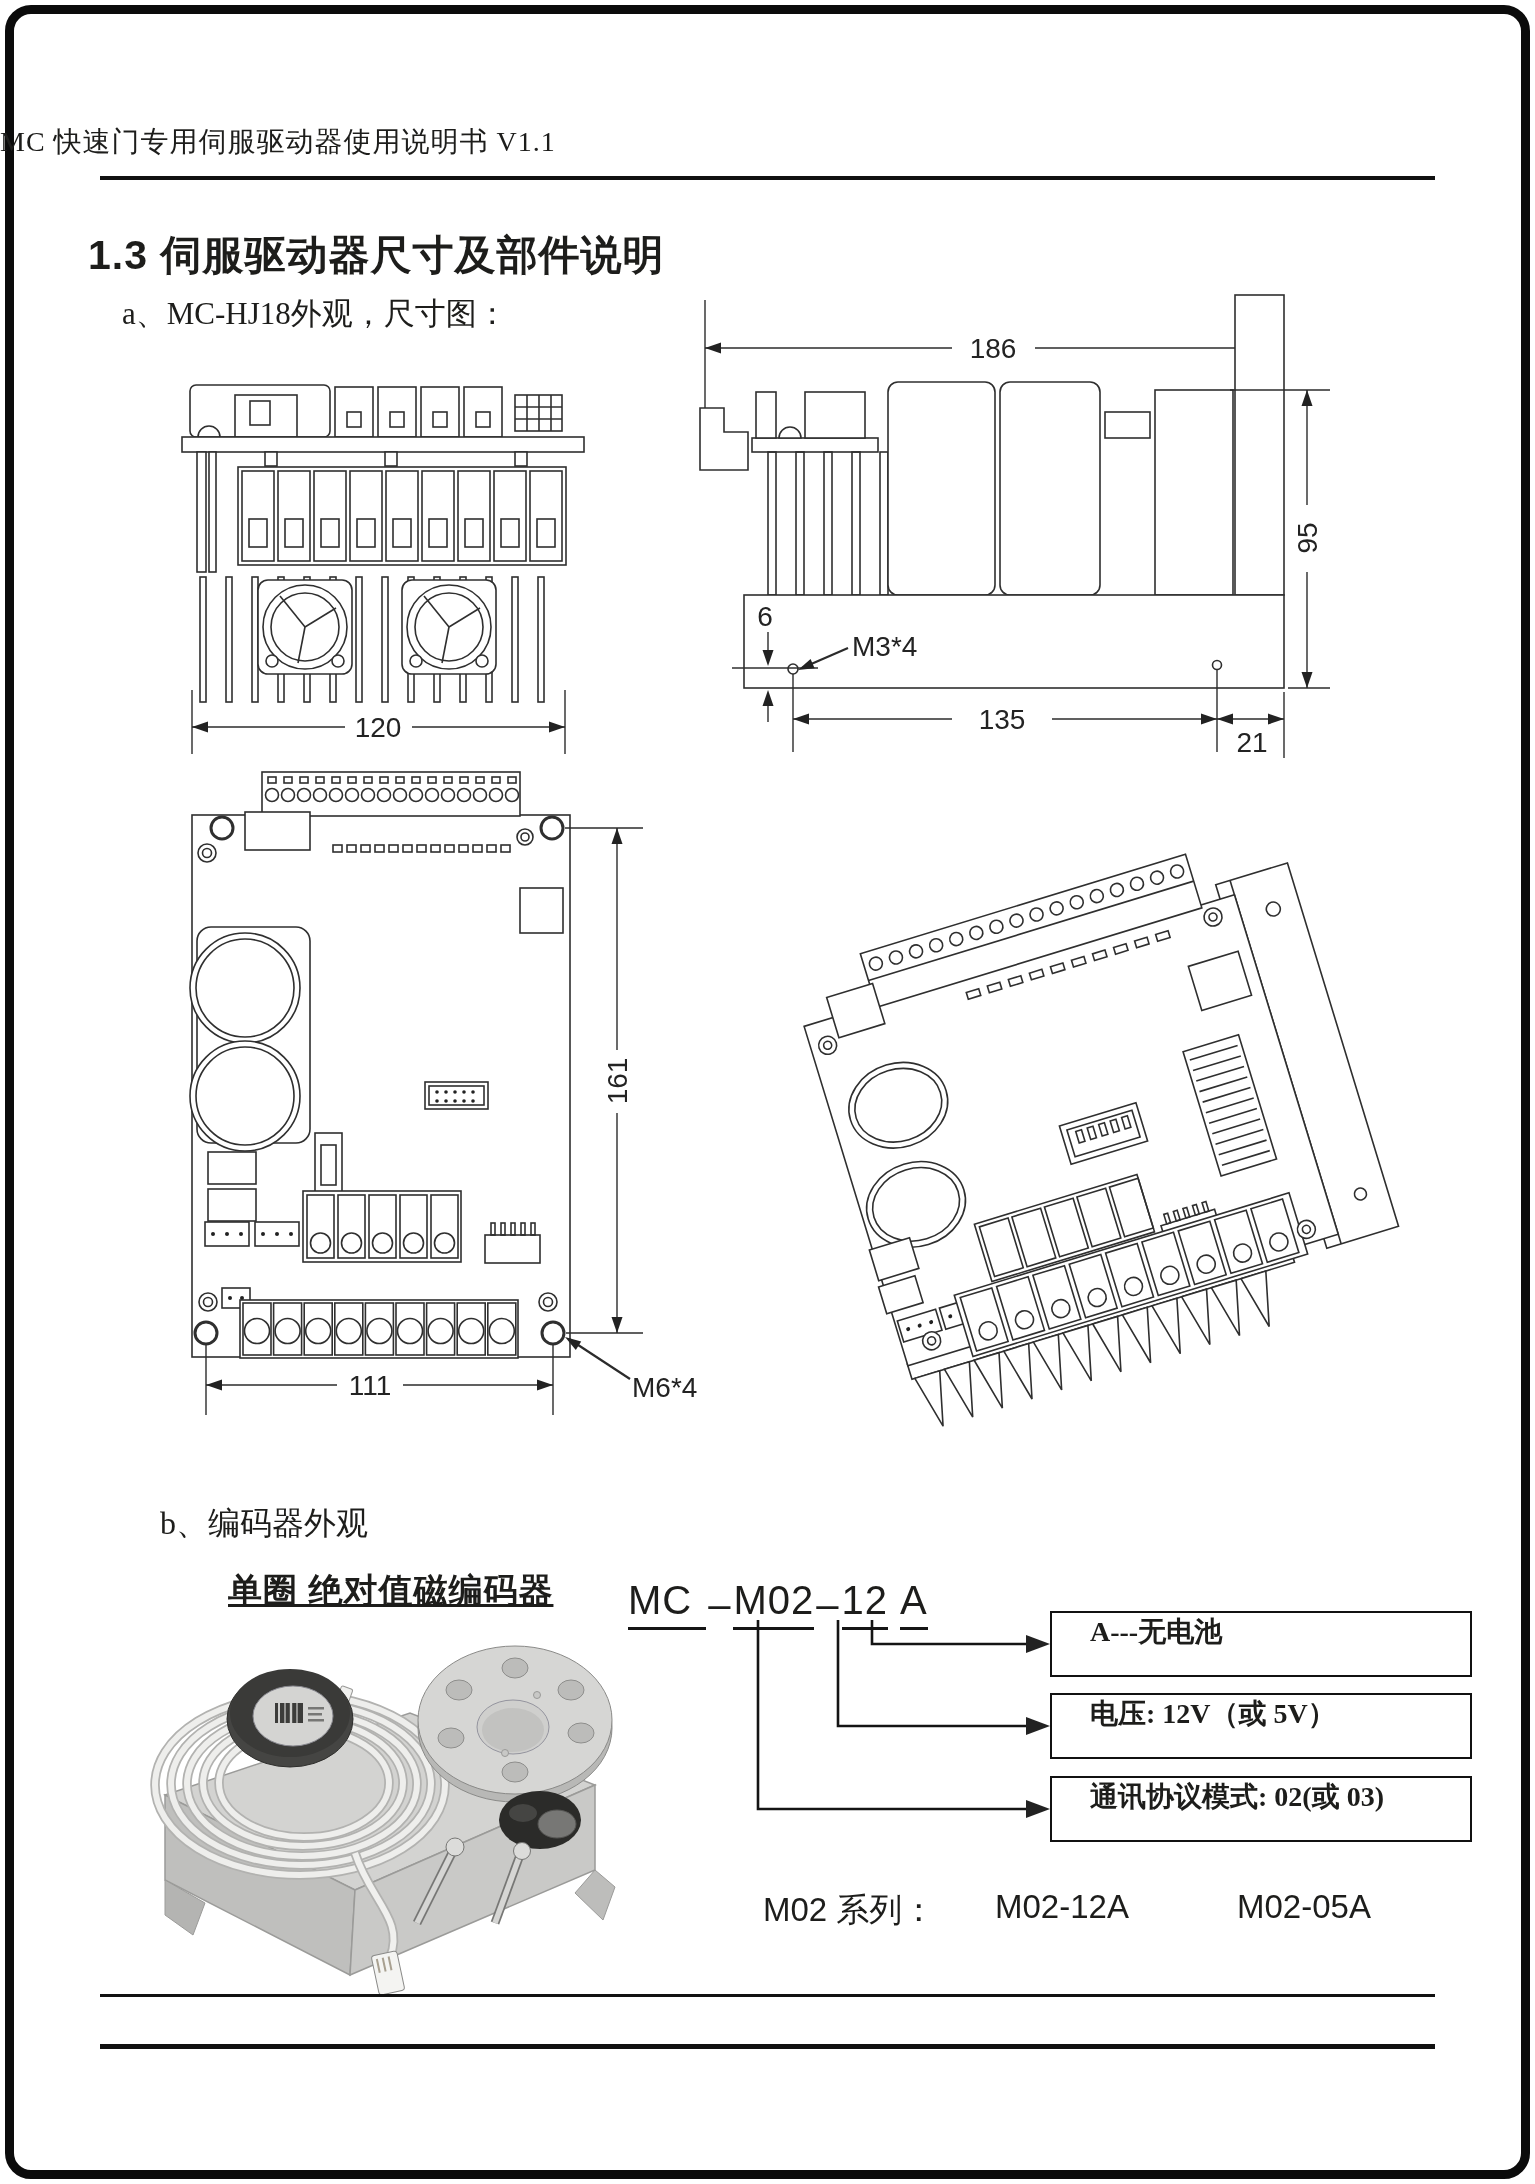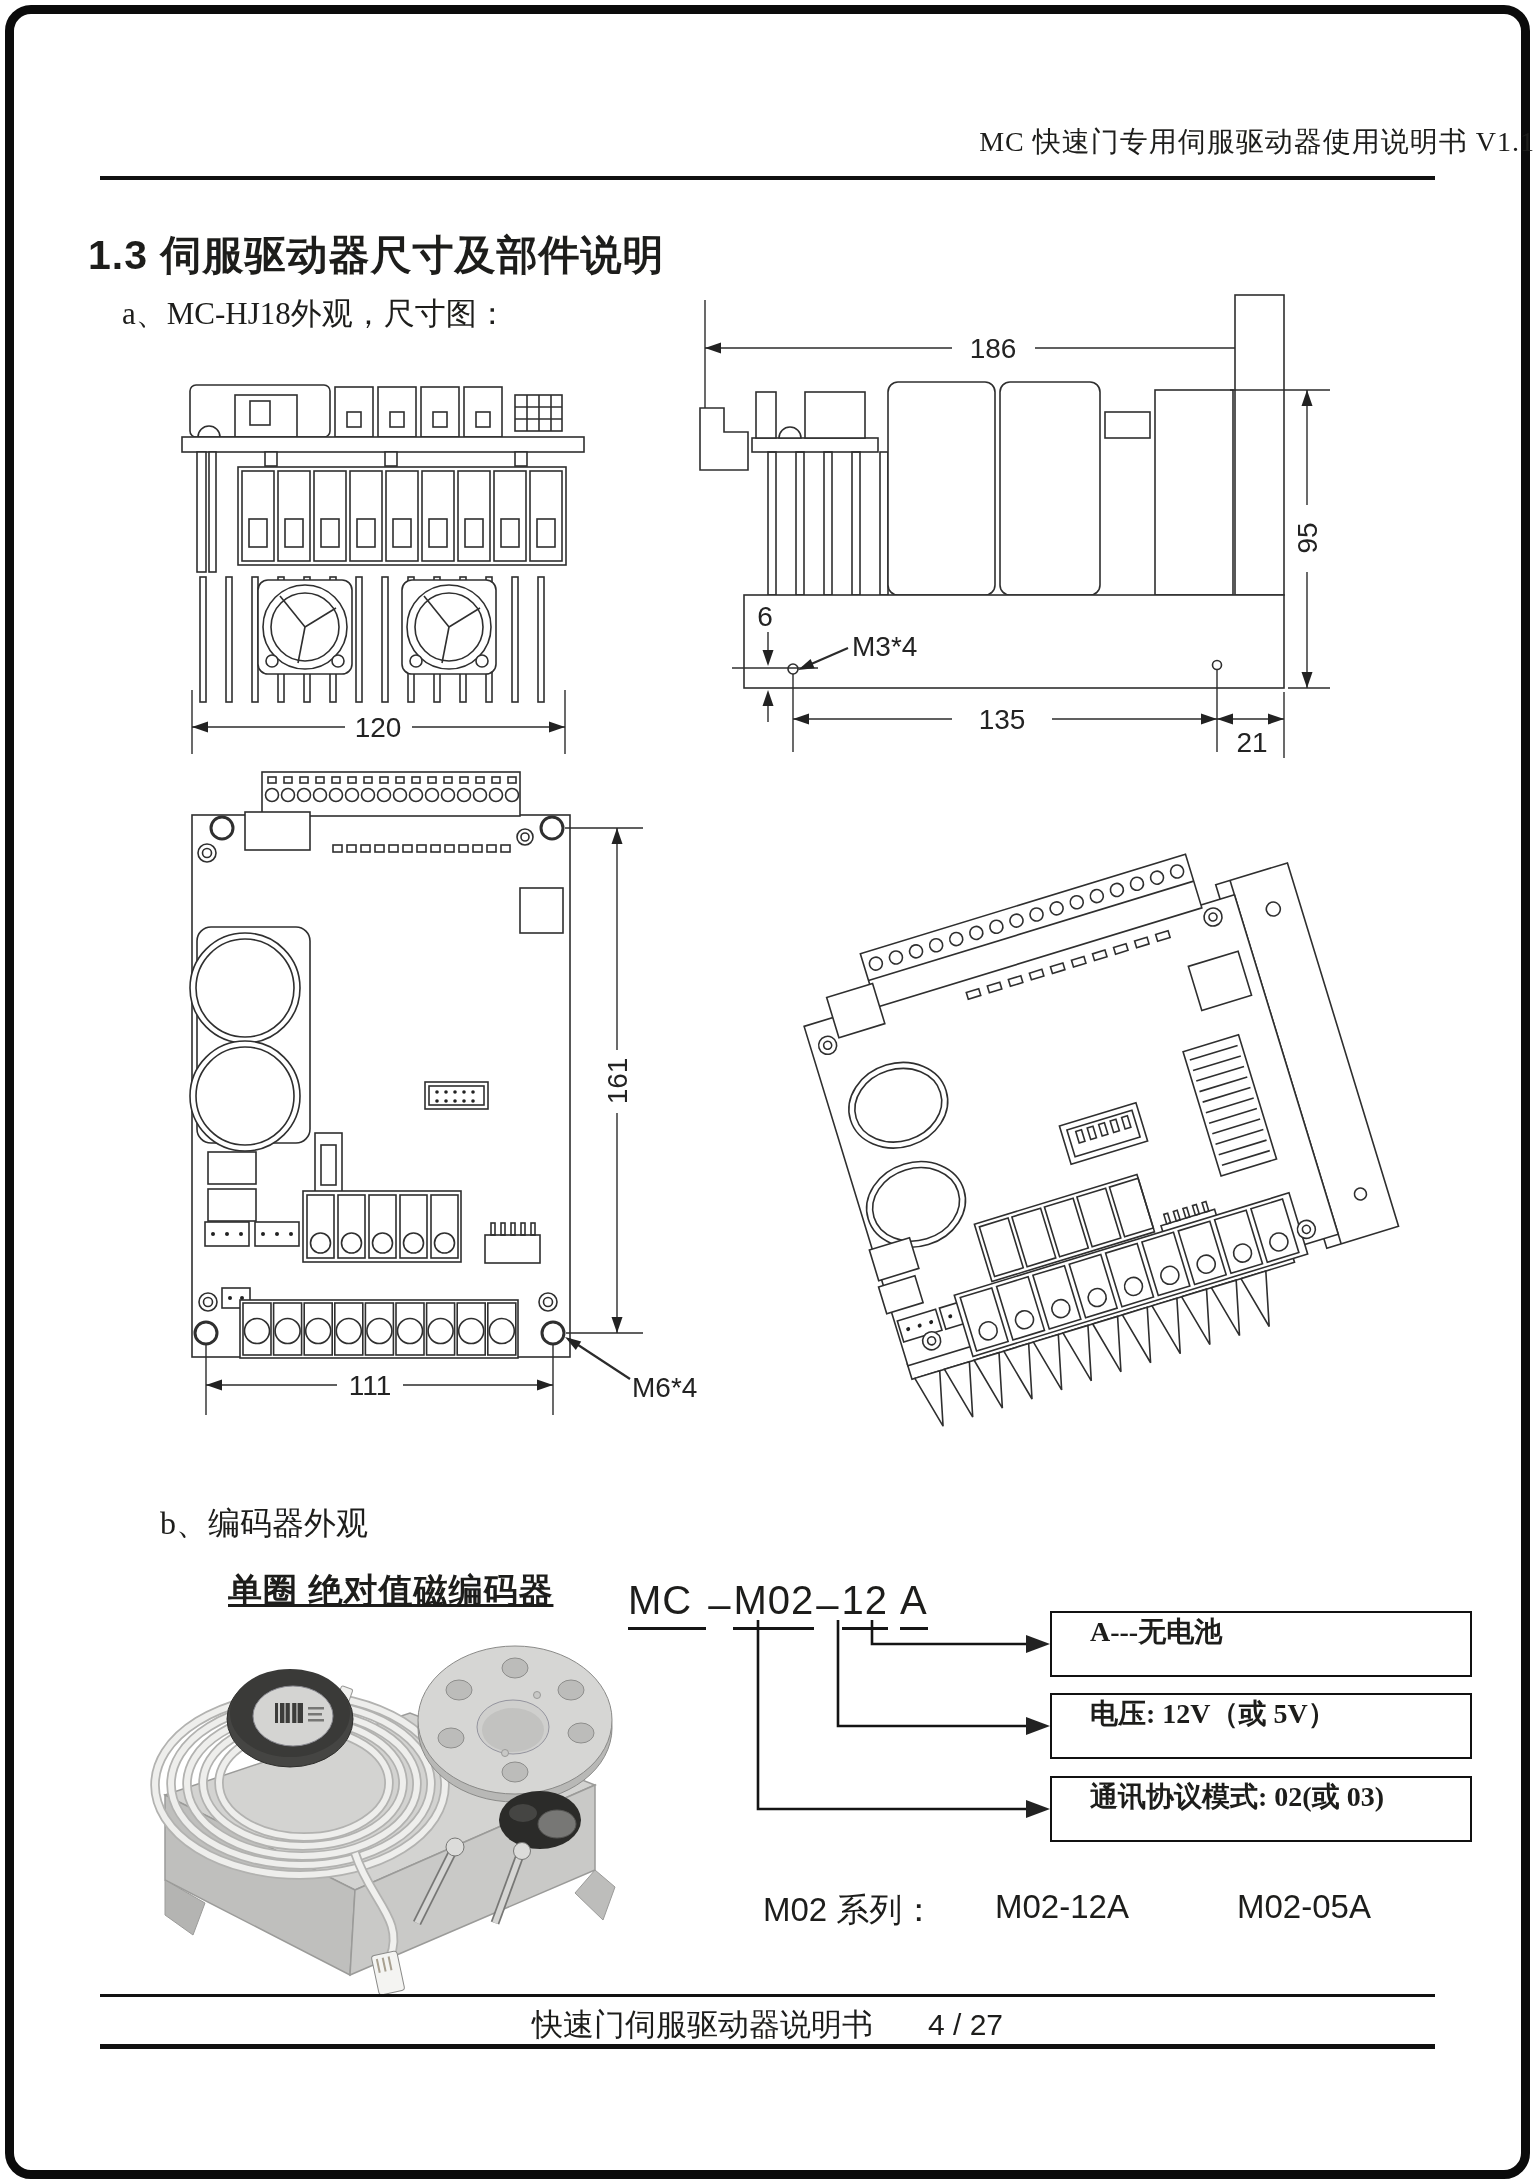--- a/index.html
+++ b/index.html
@@ -1,20 +1,20 @@
 <!DOCTYPE html>
 <html><head>
 <meta charset="utf-8">
 <style>
   html,body{margin:0;padding:0;background:#ffffff;}
   #page{position:relative;width:1535px;height:2184px;background:#fff;overflow:hidden;
         font-family:"Liberation Serif",serif;color:#1d1d1b;}
   .frame{position:absolute;inset:5px;border:9px solid #0b0b0b;border-radius:26px;pointer-events:none;}
   .abs{position:absolute;}
-  .hdr{left:0;right:0;top:123px;text-align:right;font-size:28px;letter-spacing:1px;padding-left:26px;}
+  .hdr{left:0;right:0;top:123px;text-align:left;font-size:28px;letter-spacing:1px;}
   .rule{background:#111;}
   .sec-title{left:88px;top:228px;font-family:"Liberation Sans",sans-serif;font-weight:bold;
              font-size:41px;letter-spacing:1px;}
   .item-a{left:122px;top:293px;font-size:31px;}
   .item-b{left:160px;top:1502px;font-size:32px;}
   .enc-caption{left:228px;top:1568px;font-family:"Liberation Sans",sans-serif;
                font-weight:bold;font-size:34px;letter-spacing:1px;text-decoration:underline;}
   .model{left:628px;top:1578px;font-family:"Liberation Sans",sans-serif;font-size:40px;
          letter-spacing:1px;display:flex;align-items:center;}
   .model .u{border-bottom:3px solid #151515;padding-bottom:4px;}
@@ -670,17 +670,14 @@
     <span>通讯协议模式: 02(或 03)</span>
   </div>
 
   <div class="abs series-row" style="top:1888px;">
     <span class="s-label">M02 系列：</span>
     <span class="s-m1">M02-12A</span>
     <span class="s-m2">M02-05A</span>
   </div>
 
   <div class="abs rule" style="left:100px;top:1994px;width:1335px;height:3px;"></div>
-  <div class="abs footer">
-    <span>快速门伺服驱动器说明书</span><span class="pg">4 / 27</span>
-  </div>
   <div class="abs rule" style="left:100px;top:2044px;width:1335px;height:5px;"></div>
 </div>
 
 </body></html>

